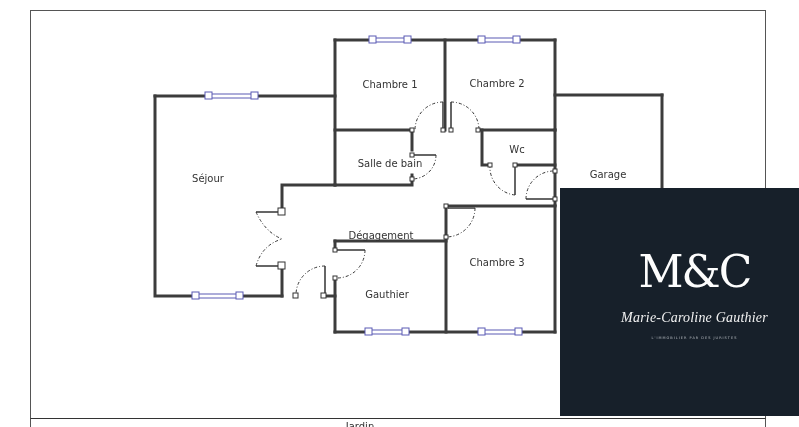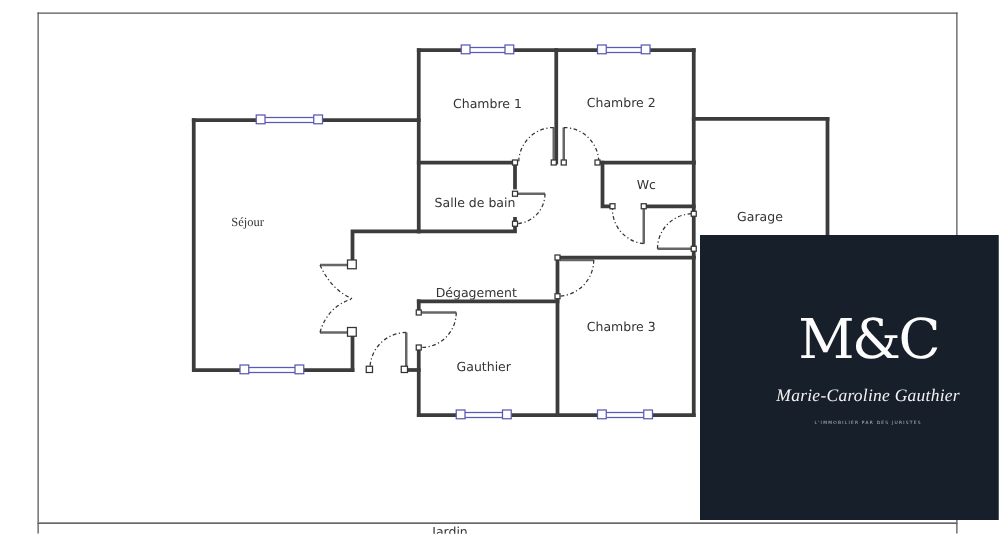--- a/index.html
+++ b/index.html
@@ -131,24 +131,24 @@
     </g>
     <g>
       <rect x="482" y="330" width="35" height="4" fill="#fff" stroke="#5a5ab4" stroke-width="1"></rect>
       <rect x="478" y="328" width="7" height="7" fill="#fff" stroke="#5a5ab4" stroke-width="1"></rect>
       <rect x="515" y="328" width="7" height="7" fill="#fff" stroke="#5a5ab4" stroke-width="1"></rect>
     </g>
   </g>
 </svg>
 
 <div>
-  <span class="room-label" style="left:198px;top:178px;font-family:Liberation Serif, serif;">Séjour</span>
+  <span class="room-label" style="left:208px;top:178px;">Séjour</span>
   <span class="room-label" style="left:390px;top:84px;">Chambre 1</span>
   <span class="room-label" style="left:497px;top:83px;">Chambre 2</span>
-  <span class="room-label" style="left:380px;top:163px;text-align:right;">Salle de bain</span>
+  <span class="room-label" style="left:390px;top:163px;text-align:right;">Salle de bain</span>
   <span class="room-label" style="left:517px;top:149px;text-align:right;">Wc</span>
   <span class="room-label" style="left:608px;top:174px;">Garage</span>
   <span class="room-label" style="left:381px;top:235px;">Dégagement</span>
   <span class="room-label" style="left:497px;top:262px;">Chambre 3</span>
   <span class="room-label" style="left:387px;top:294px;">Gauthier</span>
   <span class="room-label" style="left:360px;top:382px;margin-top:44px;">Jardin</span>
 </div>
 
 <div class="logo">
   <div class="logo-mark">M&amp;C</div>

